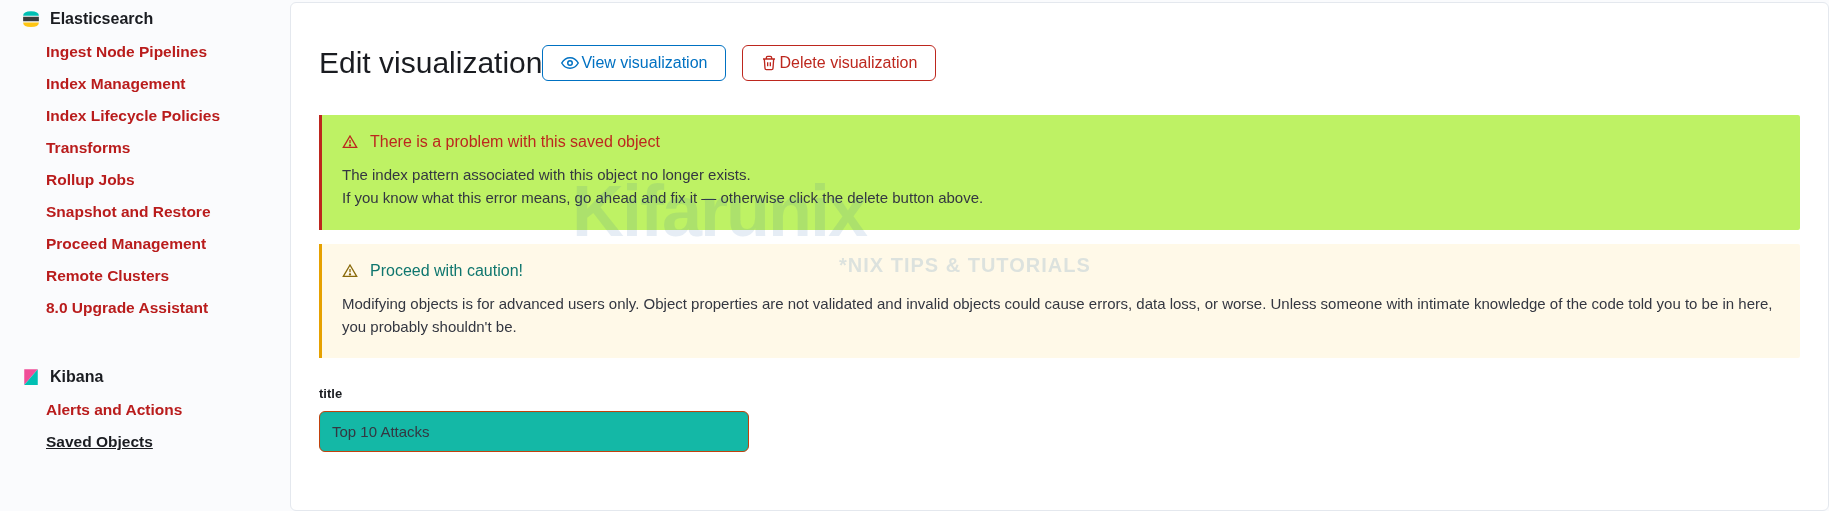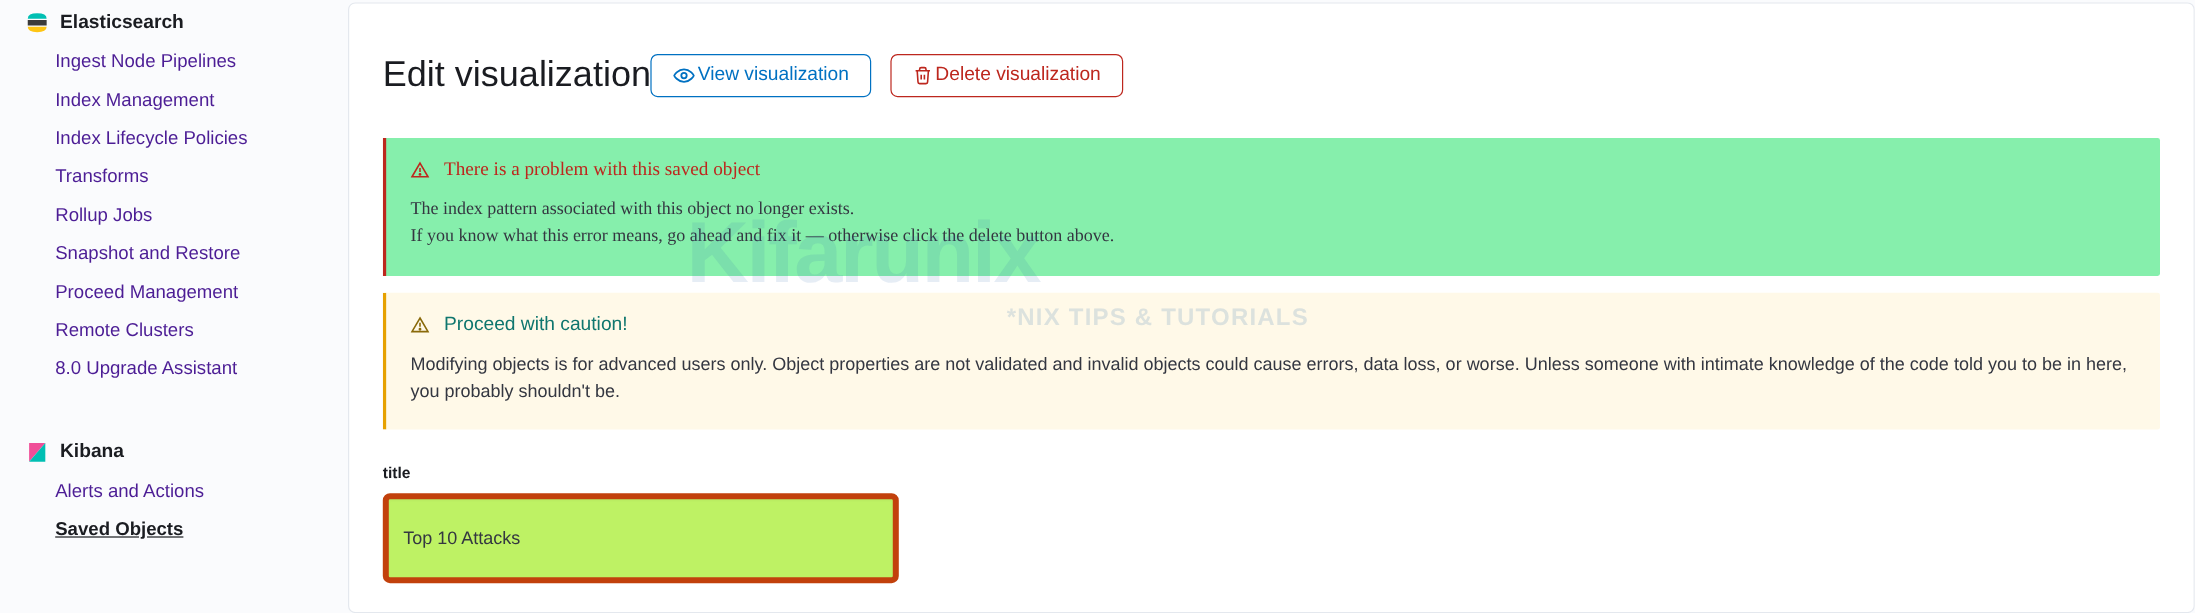--- a/index.html
+++ b/index.html
@@ -24,22 +24,23 @@
     font-weight: 700;
     font-size: 16px;
     color: #1a1c21;
   }
   .section-header.first { margin-top: 0; }
   .section-header.kibana { margin-top: 38px; }
   .es-icon, .kib-icon { width: 18px; height: 18px; flex-shrink: 0; }
   .nav-item {
     padding: 7px 0 7px 26px;
     font-size: 15.5px;
-    color: #4c1d95;
+    color: #b91c1c;
     cursor: pointer;
+    font-weight: bold;
   }
   .nav-item.active {
     font-weight: 700;
     text-decoration: underline;
     color: #1a1c21;
   }
   .main {
     flex: 1;
     background: #fff;
     border: 1px solid #e4e8ee;
@@ -75,21 +76,21 @@
   }
   .btn-primary { color: #0071c2; border-color: #0071c2; }
   .btn-danger  { color: #bd271e; border-color: #bd271e; }
   .content { padding: 0 28px 20px; }
   .callout {
     border-left: 3px solid;
     padding: 18px 20px 20px;
     margin-bottom: 14px;
     border-radius: 0 2px 2px 0;
   }
-  .callout-danger  { background: #86efac; border-color: #bd271e; font-family: Liberation Serif, serif; }
+  .callout-danger  { background: #bef264; border-color: #bd271e; }
   .callout-warning { background: #fff9e8; border-color: #e6a100; }
   .callout-title {
     display: flex;
     align-items: center;
     gap: 12px;
     font-size: 16px;
     font-weight: 500;
     margin-bottom: 12px;
   }
   .callout-danger .callout-title  { color: #bd271e; }
@@ -104,25 +105,25 @@
   .field-label {
     font-weight: 700;
     font-size: 13px;
     color: #1a1c21;
     display: block;
     margin-bottom: 10px;
   }
   .text-input {
     width: 430px;
     max-width: 100%;
-    padding: 24px 12px;
+    padding: 11px 12px;
     font-size: 15px;
-    border: 5px solid #c2410c;
+    border: 1px solid #c2410c;
     border-radius: 6px;
-    background: #bef264;
+    background: #14b8a6;
     box-shadow: inset 0 1px 2px rgba(0,0,0,0.04);
     color: #343741;
     font-family: inherit;
   }
   .warn-tri { width: 16px; height: 16px; flex-shrink: 0; }
   .watermark {
     position: absolute;
     left: 572px;
     top: 170px;
     font-size: 72px;

